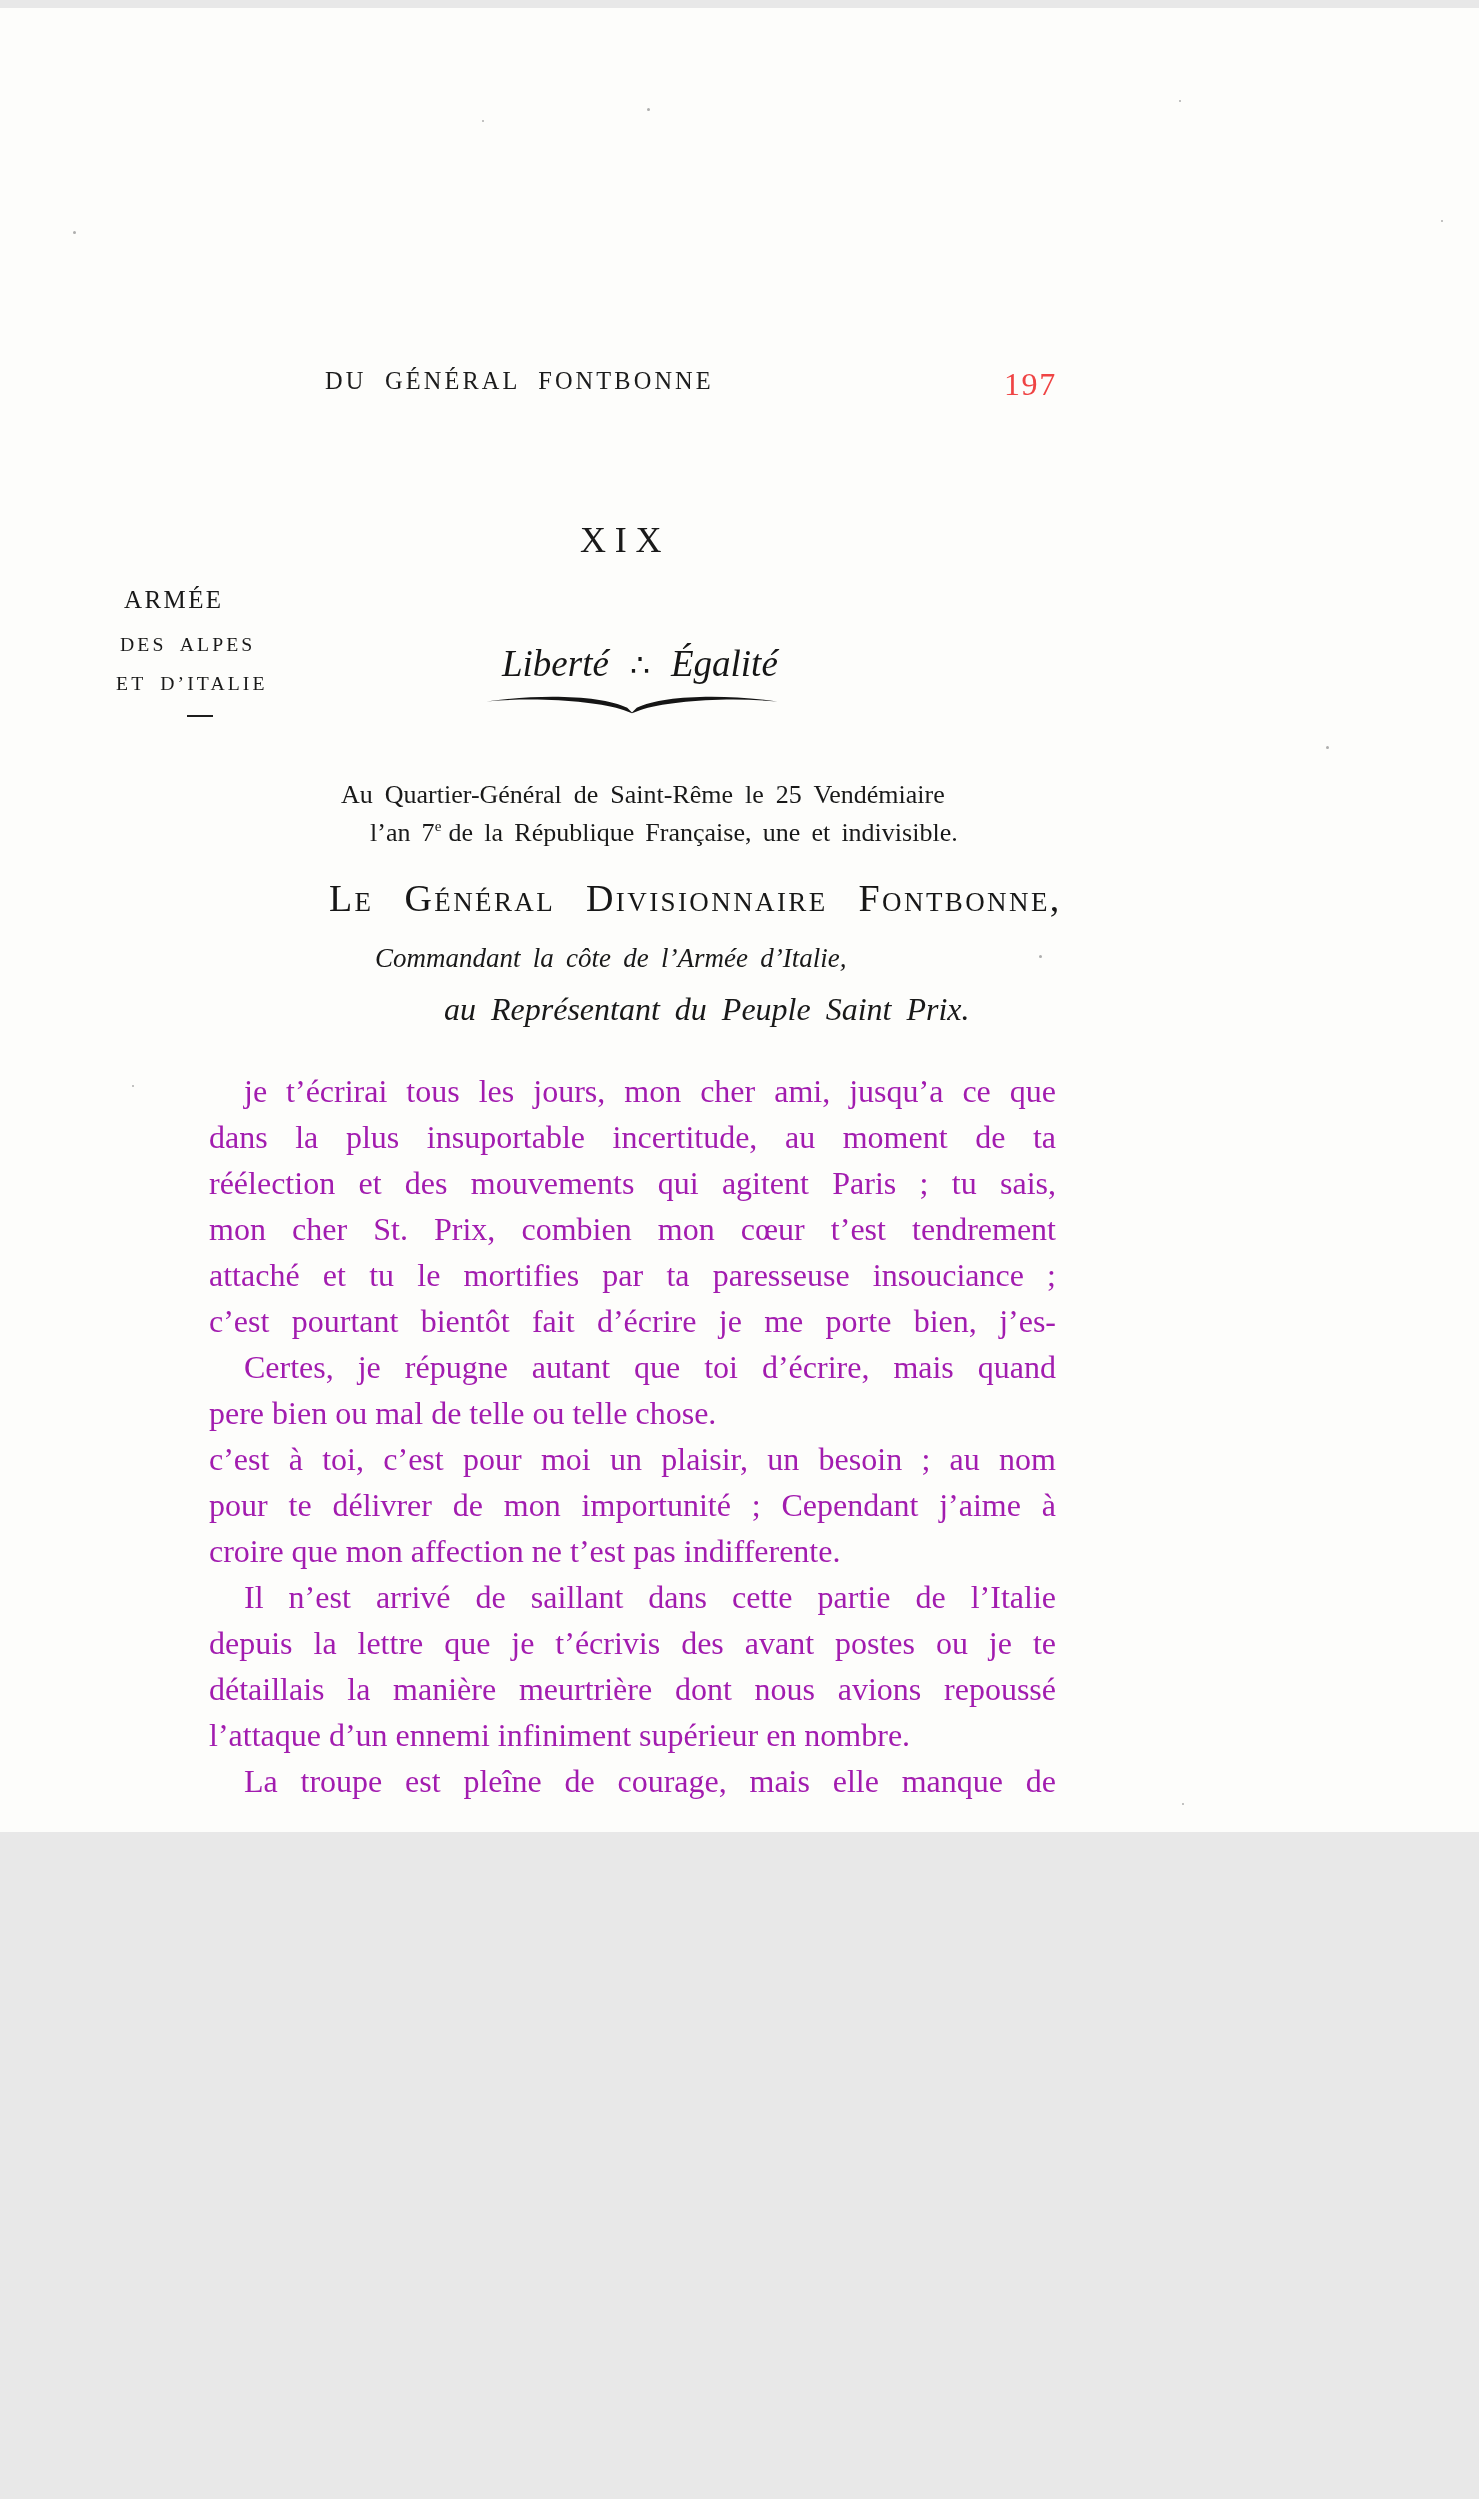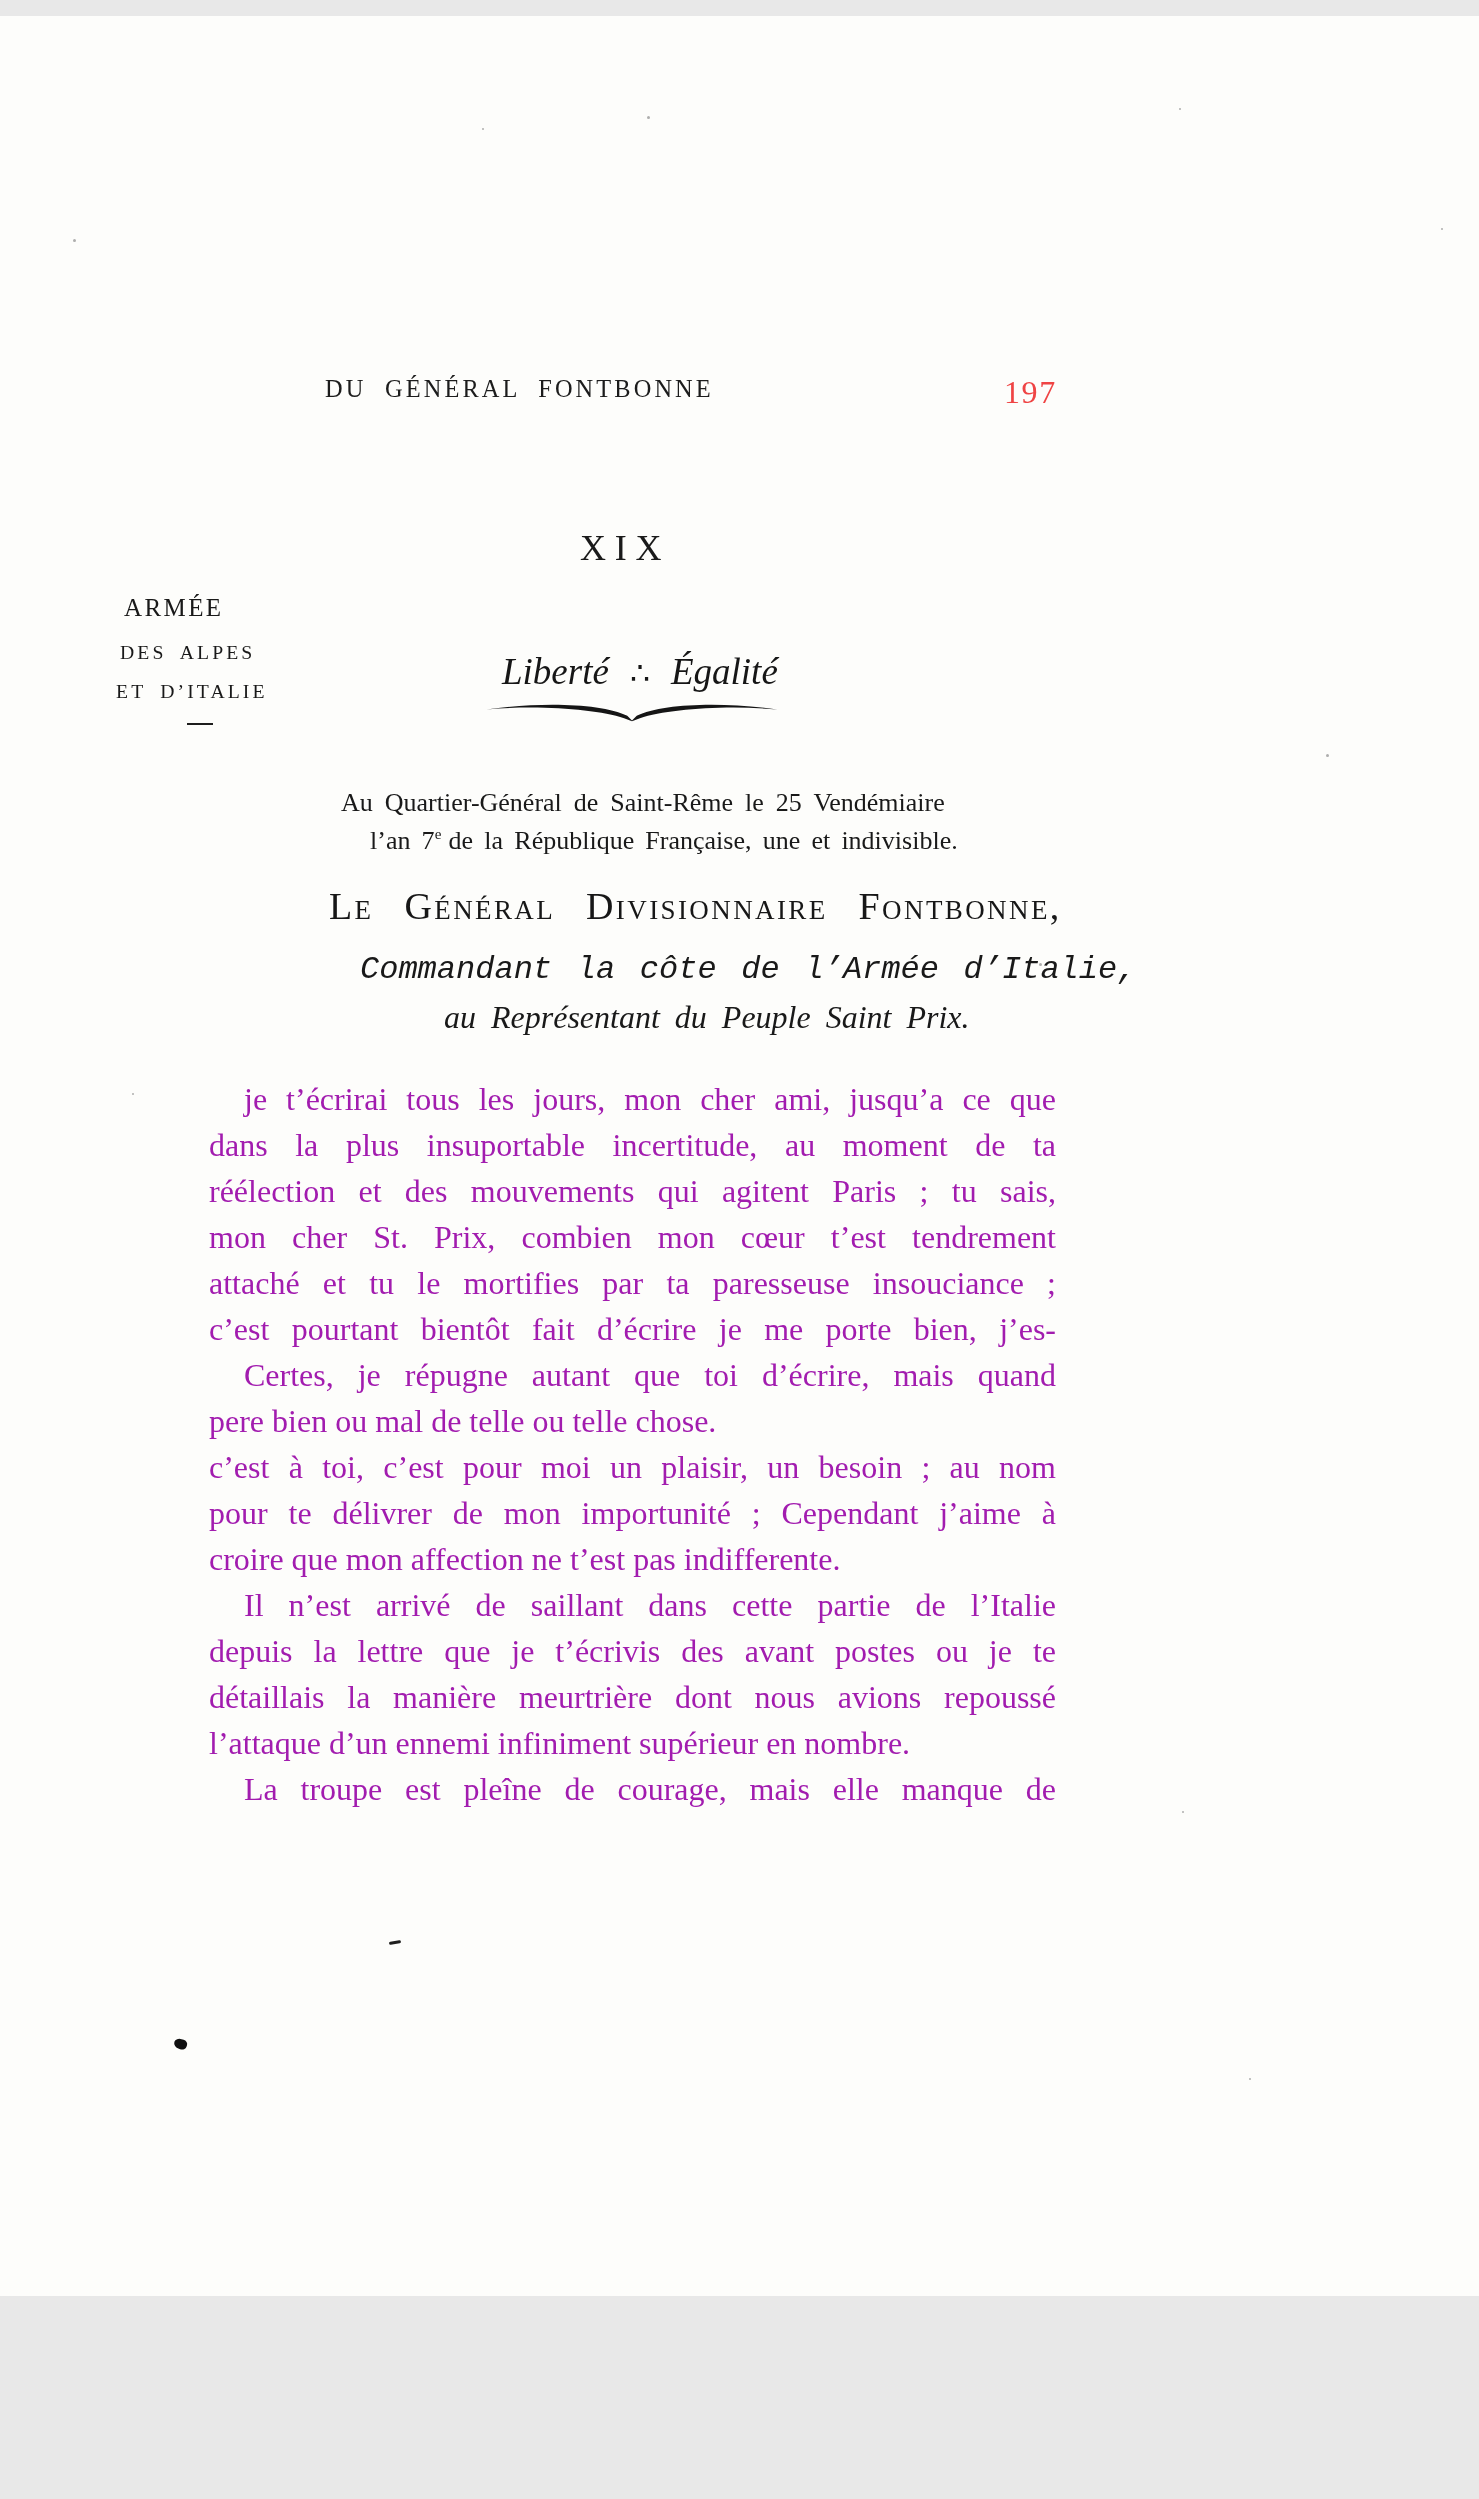--- a/index.html
+++ b/index.html
@@ -1,21 +1,21 @@
 <!DOCTYPE html>
 <html style="font-size:12.6px"><head>
 <meta charset="utf-8">
 <style>
   * { margin: 0; padding: 0; box-sizing: border-box; }
   html, body { background: #e8e8e8; }
   .page {
     position: relative;
     width: 1480px;
-    height: 2280px;
-    margin: 16px auto;
+    height: 1824px;
+    margin: 8px auto;
     background: #fdfdfb;
     color: #191919;
     font-family: "Liberation Serif", serif;
     overflow: hidden;
   }
   .abs { position: absolute; }
 
   .running-header {
     left: 325px; top: 359px;
     font-size: 24.4px; letter-spacing: 3.1px; word-spacing: 9.4px;
@@ -48,22 +48,22 @@
   .dateline-2 sup { font-size: 0.58em; vertical-align: super; }
   .dateline-2 .post { margin-left: 0.28em; }
 
   .salutation {
     left: 329px; top: 868px;
     font-size: 38px; font-variant: small-caps;
     letter-spacing: 2.4px; word-spacing: 19px; white-space: nowrap;
     color: #171717;
   }
   .recipient-1 {
-    left: 360px; top: 935px;
-    font-size: 32px; font-style: italic; word-spacing: 5.5px; white-space: nowrap; font-family: Liberation Mono, monospace;
+    left: 375px; top: 935px;
+    font-size: 27px; font-style: italic; word-spacing: 5.5px; white-space: nowrap;
   }
   .recipient-2 {
     left: 444px; top: 983px;
     font-size: 32px; font-style: italic; word-spacing: 7px; white-space: nowrap;
   }
 
   .body-text {
     left: 209px; top: 1060px; width: 847px;
     font-size: 32px; line-height: 46px; color: #a21caf;
   }

